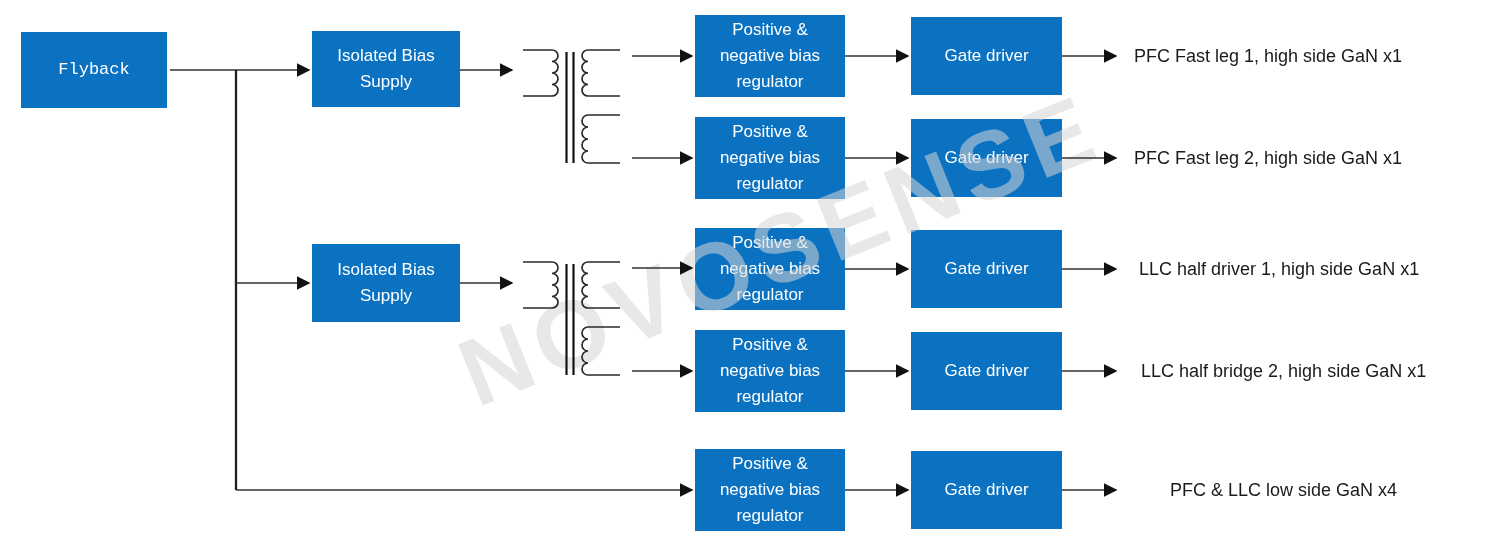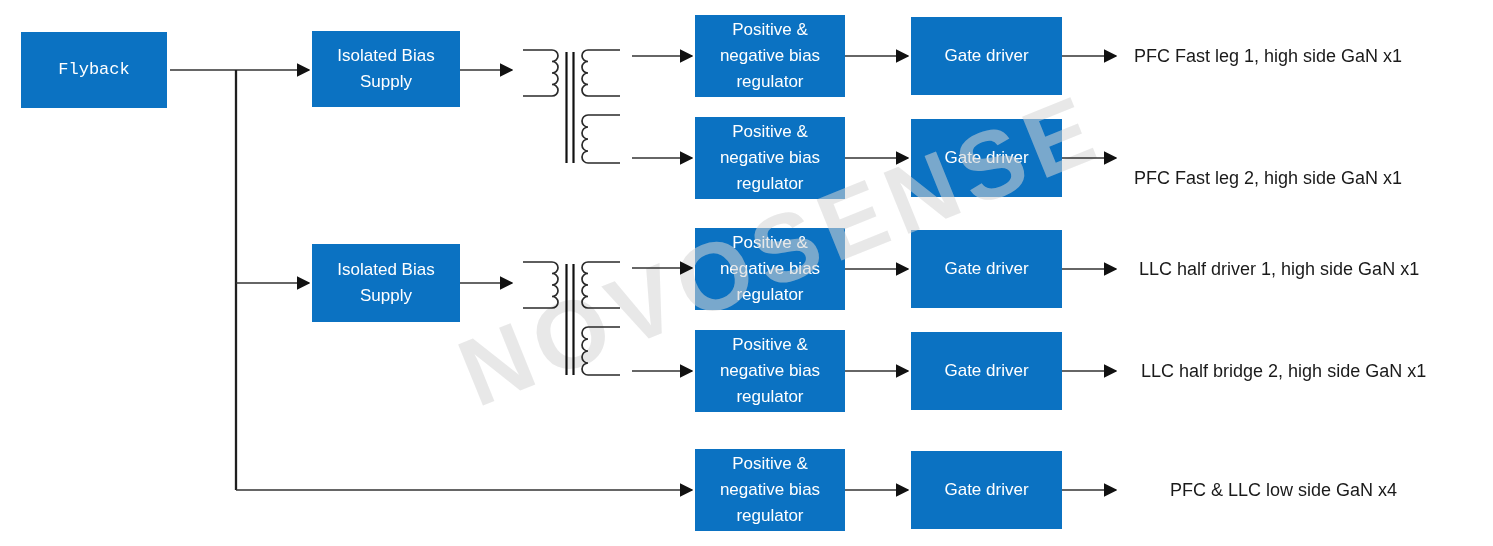--- a/index.html
+++ b/index.html
@@ -83,21 +83,21 @@
   <div class="box" style="left:695px; top:330px; width:150px; height:82px; padding:0 8px;">Positive &amp; negative bias regulator</div>
   <div class="box" style="left:695px; top:449px; width:150px; height:82px; padding:0 8px;">Positive &amp; negative bias regulator</div>
 
   <div class="box" style="left:911px; top:17px; width:151px; height:78px;">Gate driver</div>
   <div class="box" style="left:911px; top:119px; width:151px; height:78px;">Gate driver</div>
   <div class="box" style="left:911px; top:230px; width:151px; height:78px;">Gate driver</div>
   <div class="box" style="left:911px; top:332px; width:151px; height:78px;">Gate driver</div>
   <div class="box" style="left:911px; top:451px; width:151px; height:78px;">Gate driver</div>
 
   <div class="out-label" style="left:1134px; top:41px;">PFC Fast leg 1, high side GaN x1</div>
-  <div class="out-label" style="left:1134px; top:143px;margin-top:20px;">PFC Fast leg 2, high side GaN x1</div>
+  <div class="out-label" style="left:1134px; top:143px;">PFC Fast leg 2, high side GaN x1</div>
   <div class="out-label" style="left:1139px; top:254px;">LLC half driver 1, high side GaN x1</div>
   <div class="out-label" style="left:1141px; top:356px;text-align:right;">LLC half bridge 2, high side GaN x1</div>
   <div class="out-label" style="left:1141px; top:475px;margin-left:29px;">PFC &amp; LLC low side GaN x4</div>
 
   <div class="watermark">NOVOSENSE</div>
 
   <svg class="wires" width="1493" height="546" viewBox="0 0 1493 546">
     <defs>
       <marker id="ah" viewBox="0 0 10 10" refX="9" refY="5" markerWidth="8" markerHeight="8" orient="auto-start-reverse">
         <path class="ah" d="M0,0 L10,5 L0,10 z"></path>

